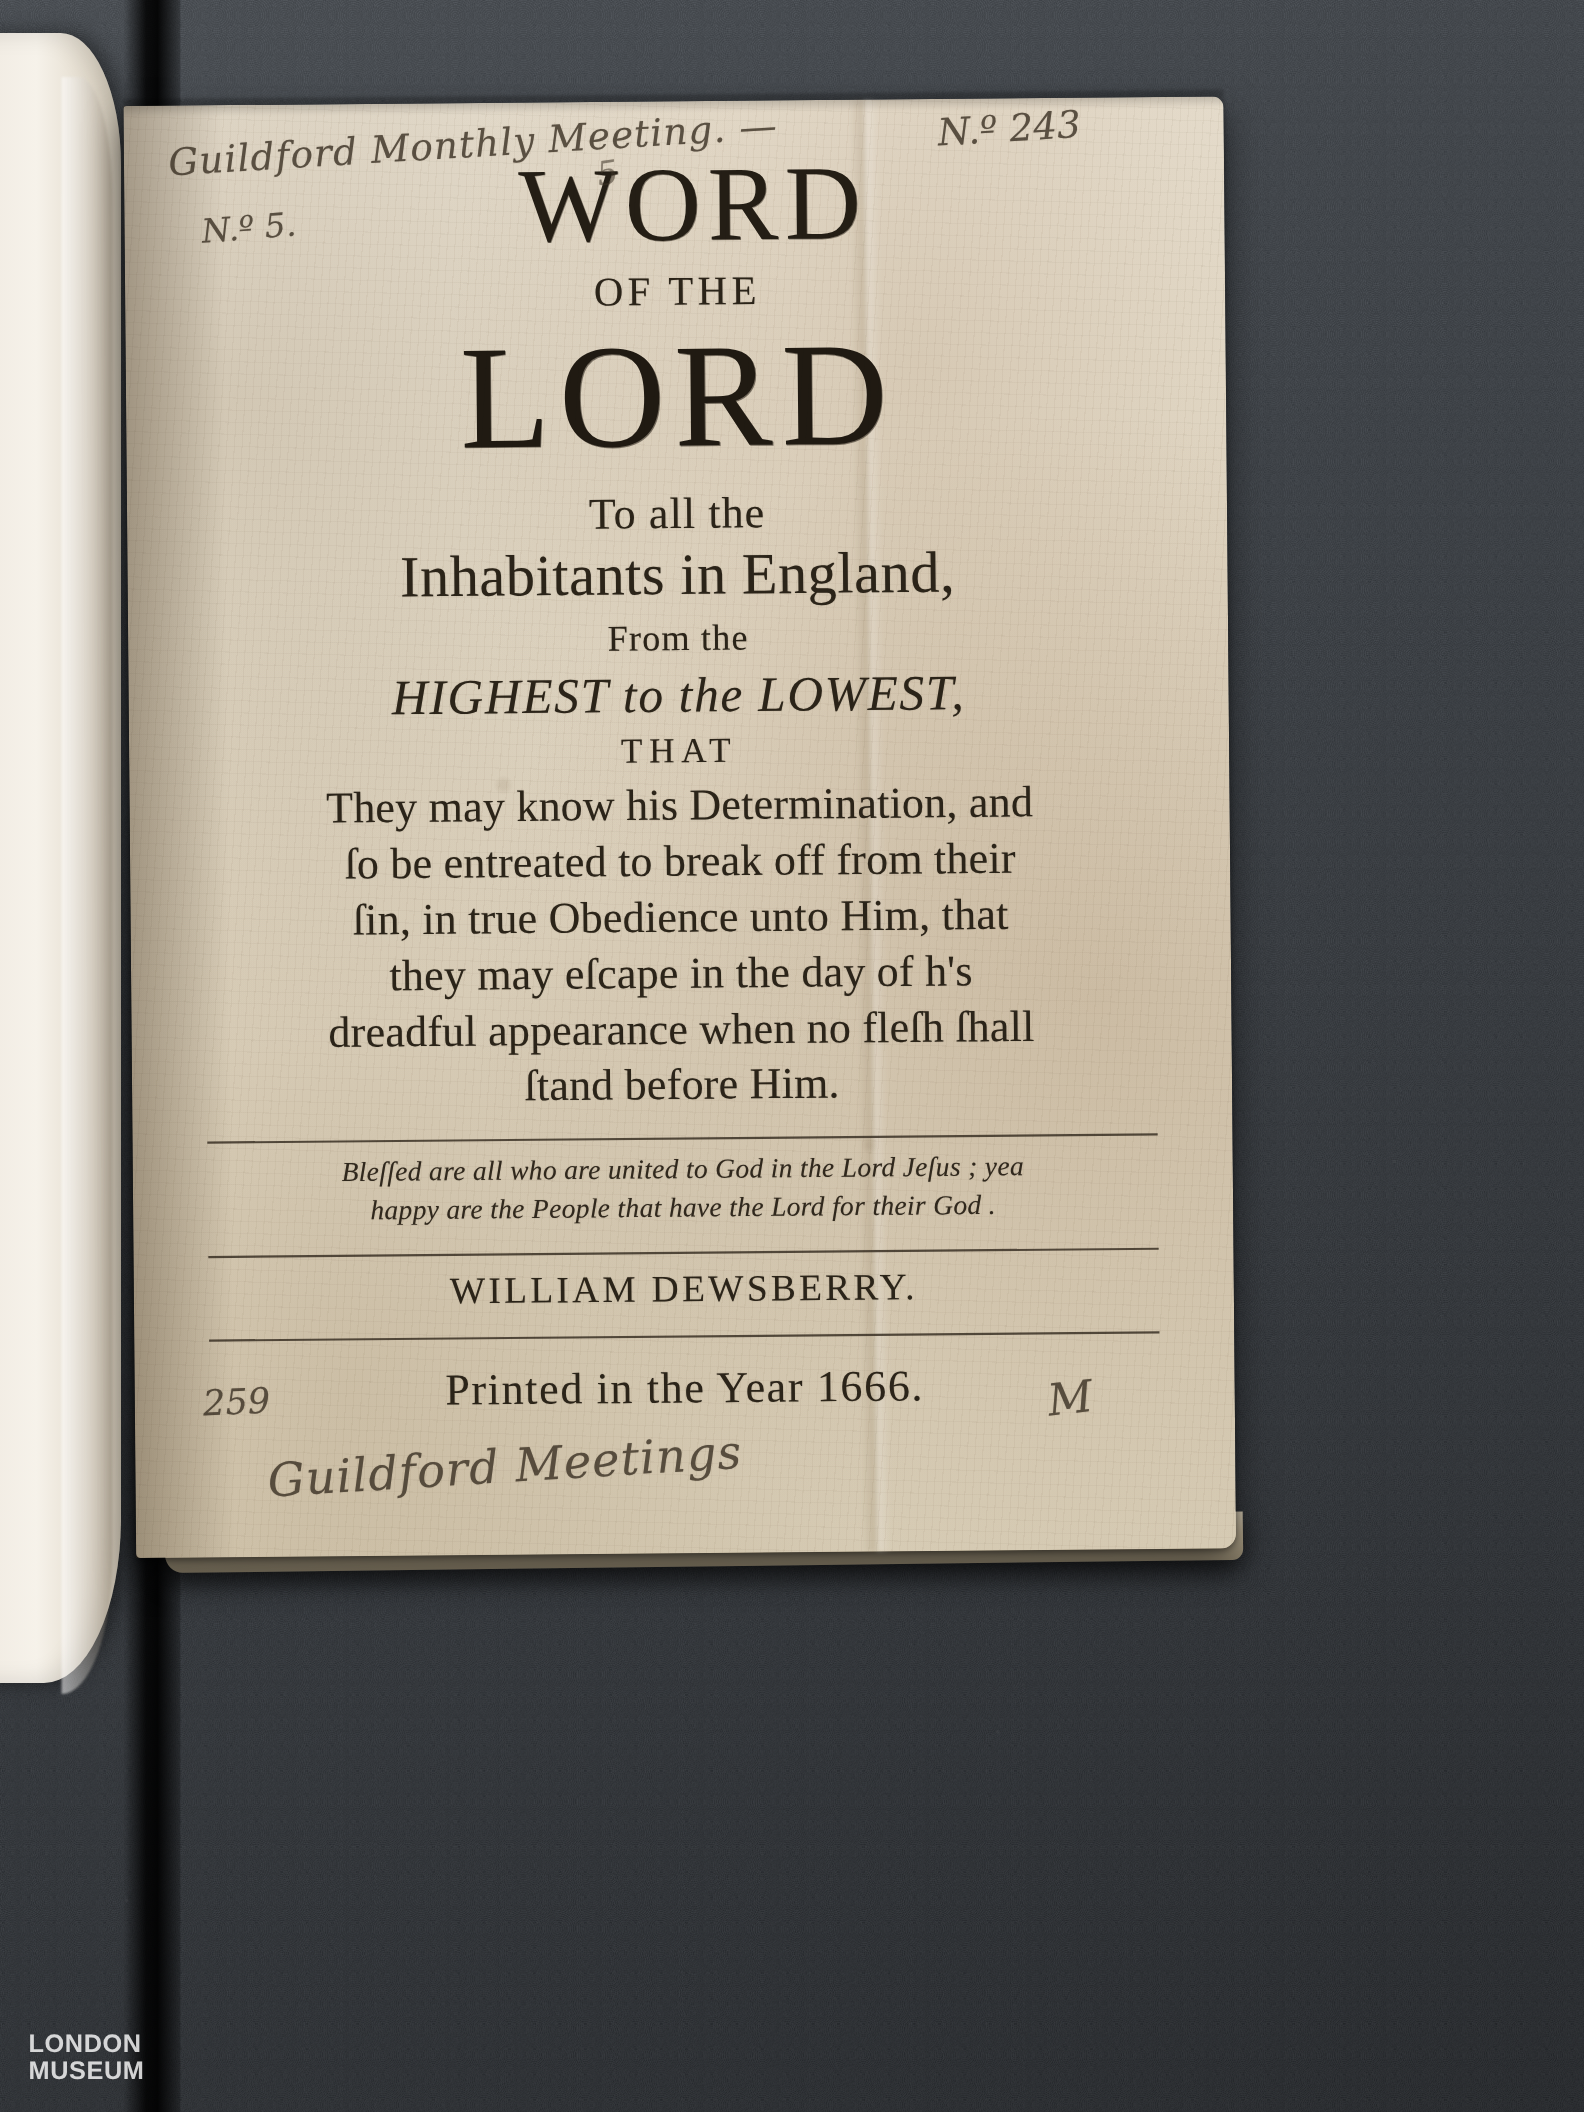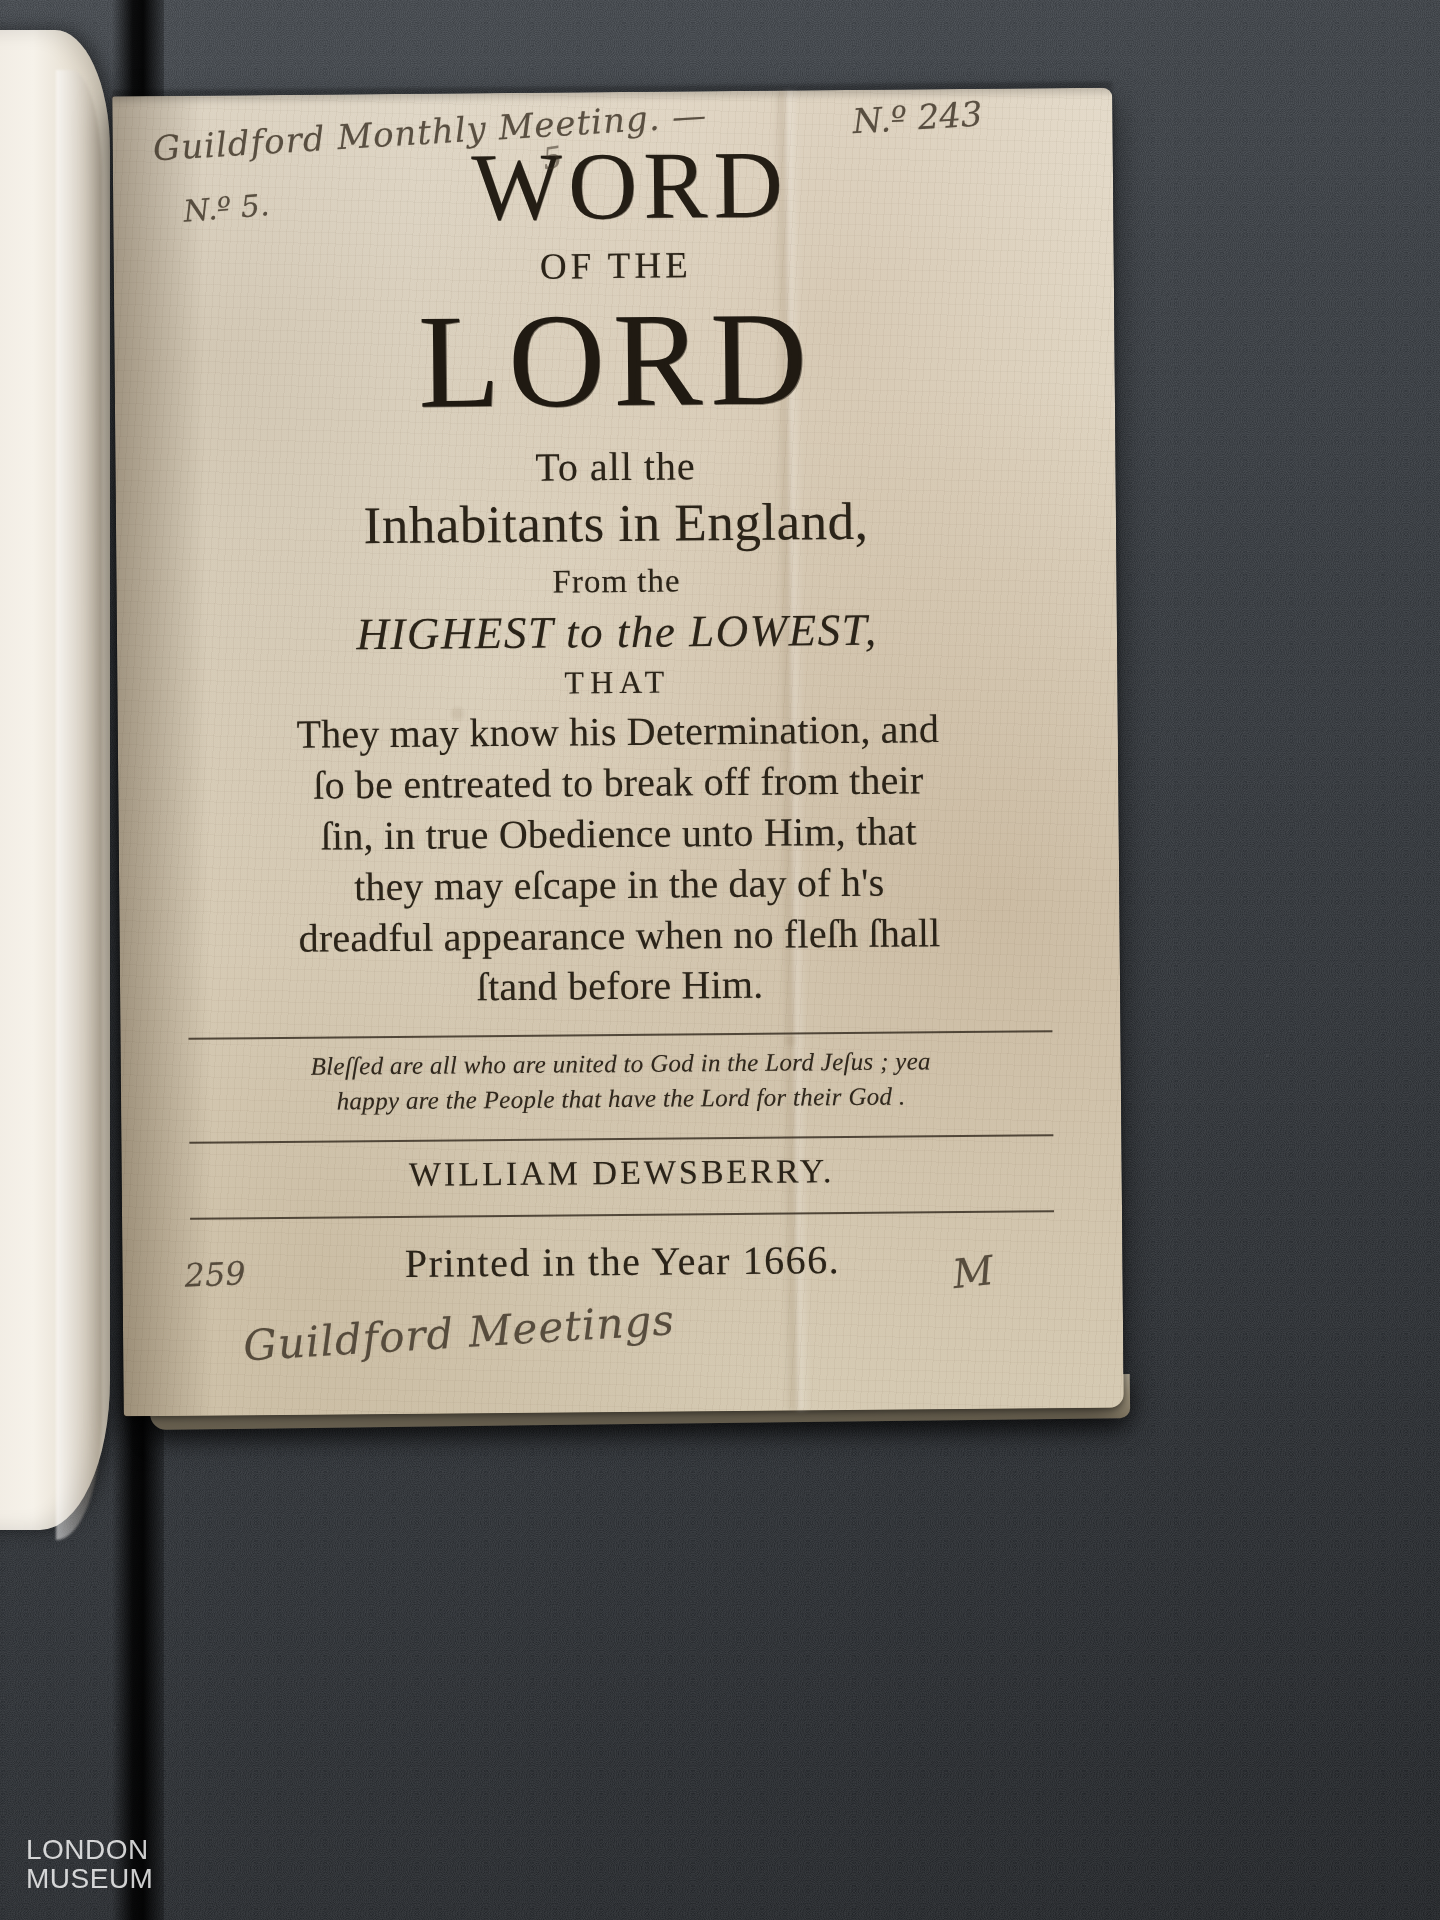--- a/index.html
+++ b/index.html
@@ -295,22 +295,22 @@
     transform: rotate(-6deg);
   }
 
   
   #watermark {
     position: absolute;
     left: 26px;
     bottom: 26px;
     color: rgba(255,255,255,0.80);
     font-family: "Liberation Sans", sans-serif;
-    font-weight: normal;
-    font-size: 28px;
+    font-weight: bold;
+    font-size: 23px;
     line-height: 1.06;
     letter-spacing: 0.5px;
     text-transform: uppercase;
     margin-top: 28px;
   }
 </style>
 </head>
 <body>
 
 <div id="scene">

